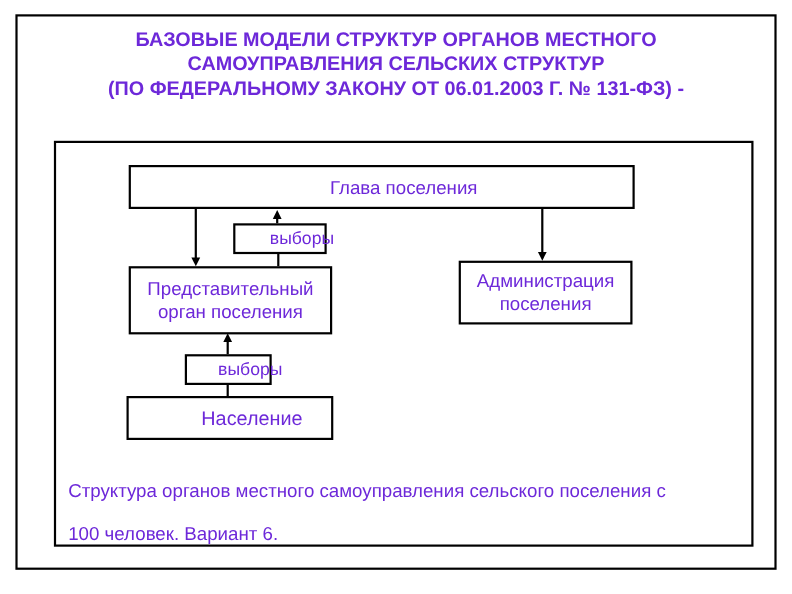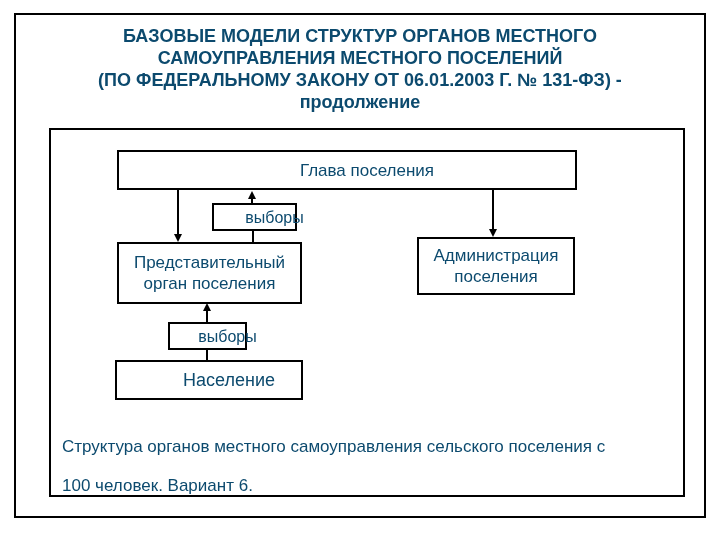--- a/index.html
+++ b/index.html
@@ -6,21 +6,21 @@
     margin: 0;
     padding: 0;
     background: #ffffff;
   }
   .stage {
     position: relative;
     width: 720px;
     height: 540px;
     background: #ffffff;
     font-family: "Liberation Sans", "DejaVu Sans", sans-serif;
-    color: #0c4a6e;
+    color: #6d28d9;
     overflow: hidden;
   }
   .slide-frame {
     position: absolute;
     left: 14px;
     top: 13px;
     width: 692px;
     height: 505px;
     border: 2px solid #000000;
     box-sizing: border-box;
@@ -102,23 +102,22 @@
 </style>
 </head>
 <body>
 
 <div class="stage">
 
   <div class="slide-frame"></div>
 
   <div class="title-block">
     <div class="title-line">БАЗОВЫЕ МОДЕЛИ СТРУКТУР ОРГАНОВ МЕСТНОГО</div>
-    <div class="title-line">САМОУПРАВЛЕНИЯ МЕСТНОГО ПОСЕЛЕНИЙ</div>
+    <div class="title-line">САМОУПРАВЛЕНИЯ СЕЛЬСКИХ СТРУКТУР</div>
     <div class="title-line">(ПО ФЕДЕРАЛЬНОМУ ЗАКОНУ ОТ 06.01.2003 Г. № 131-ФЗ) -</div>
-    <div class="title-line">продолжение</div>
   </div>
 
   <div class="container-box"></div>
 
   <div class="node node-head">
     <span>Глава поселения</span>
   </div>
 
   <div class="node node-elections-top">
     <span>выборы</span>

